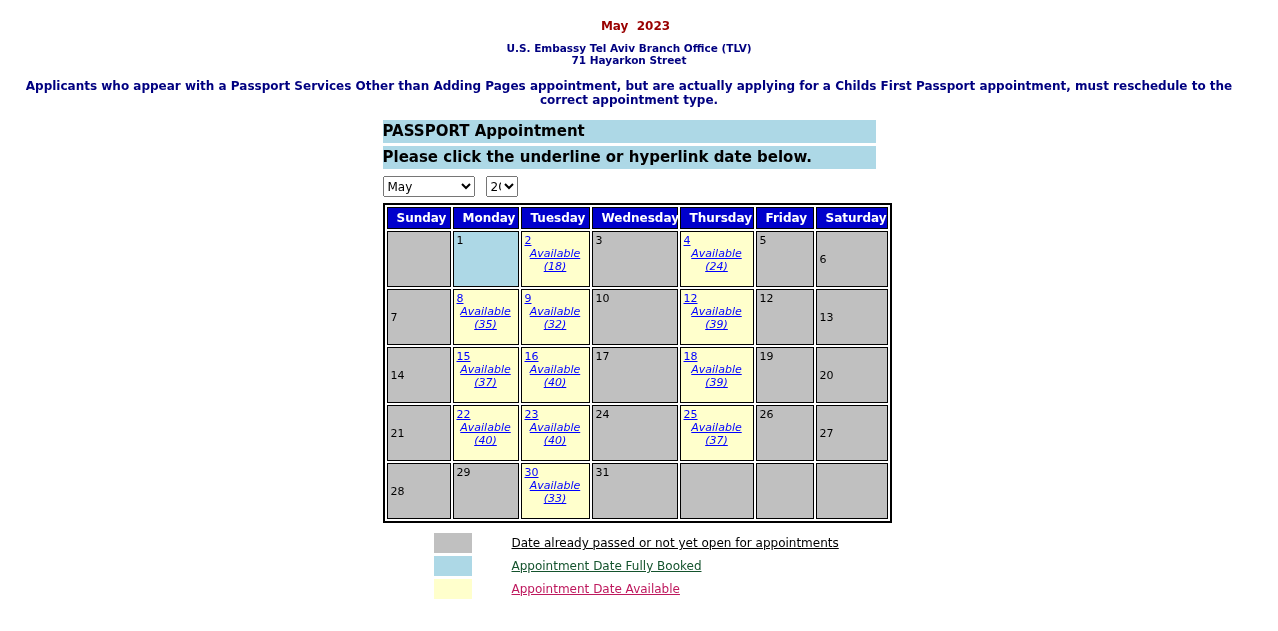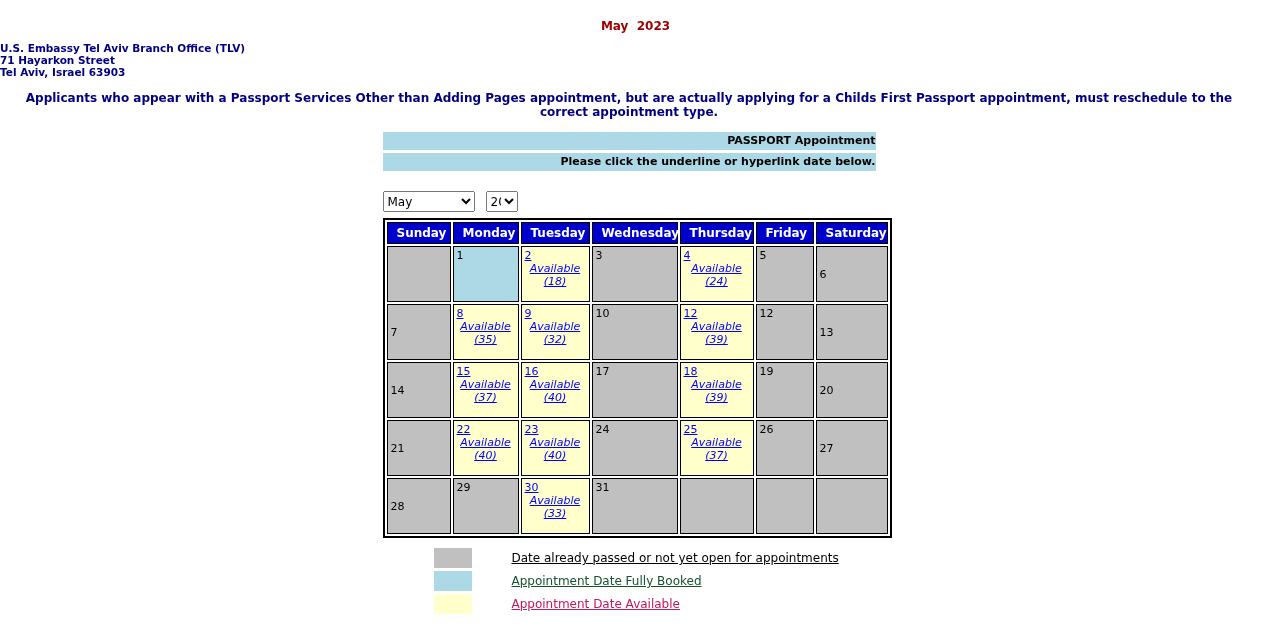--- a/index.html
+++ b/index.html
@@ -24,48 +24,48 @@
     padding-top:19px;
     text-align:center;
     color:var(--title-red);
     font-weight:bold;
     font-size:12px;
     white-space:pre-wrap;
     padding-left:13px;
   }
   .address{
     margin-top:9px;
-    text-align:left;
+    text-align:center;
     color:var(--navy);
     font-weight:bold;
     font-size:10.5px;
     line-height:12px;
   }
   .warning{
     margin-top:13px;
     text-align:center;
     color:var(--navy);
     font-weight:bold;
     font-size:12px;
   }
   .cal-wrap{
     width:493px;
     margin:13px auto 0 auto;
   }
   .bar{
     background:var(--bar-blue);
-    text-align:right;
-    font-weight:bold;
-    font-size:11px;
+    text-align:left;
+    font-weight:bold;
+    font-size:15px;
     padding:2px 0 3px 0;
     color:#000;
   }
   .bar + .bar{margin-top:3px;}
   .selects{
-    margin:20px 0 6px 0;
+    margin:7px 0 6px 0;
     display:flex;
     gap:11px;
   }
   select{
     font-family:"DejaVu Sans","Liberation Sans",sans-serif;
     font-size:12px;
     height:21px;
   }
   select.month{width:92px;}
   select.year{width:32px;}
@@ -135,21 +135,20 @@
 </head>
 <body>
 
 <div>
 
   <div class="title">May  2023</div>
 
   <div class="address">
     <div>U.S. Embassy Tel Aviv Branch Office (TLV)</div>
     <div>71 Hayarkon Street</div>
-    <div>Tel Aviv, Israel 63903</div>
   </div>
 
   <div class="warning">Applicants who appear with a Passport Services Other than Adding Pages appointment, but are actually applying for a Childs First Passport appointment, must reschedule to the correct appointment type.</div>
 
   <div class="cal-wrap">
     <div class="bar">PASSPORT Appointment</div>
     <div class="bar">Please click the underline or hyperlink date below.</div>
 
     <div class="selects">
       <select class="month" id="month-select"><option>May</option></select>

